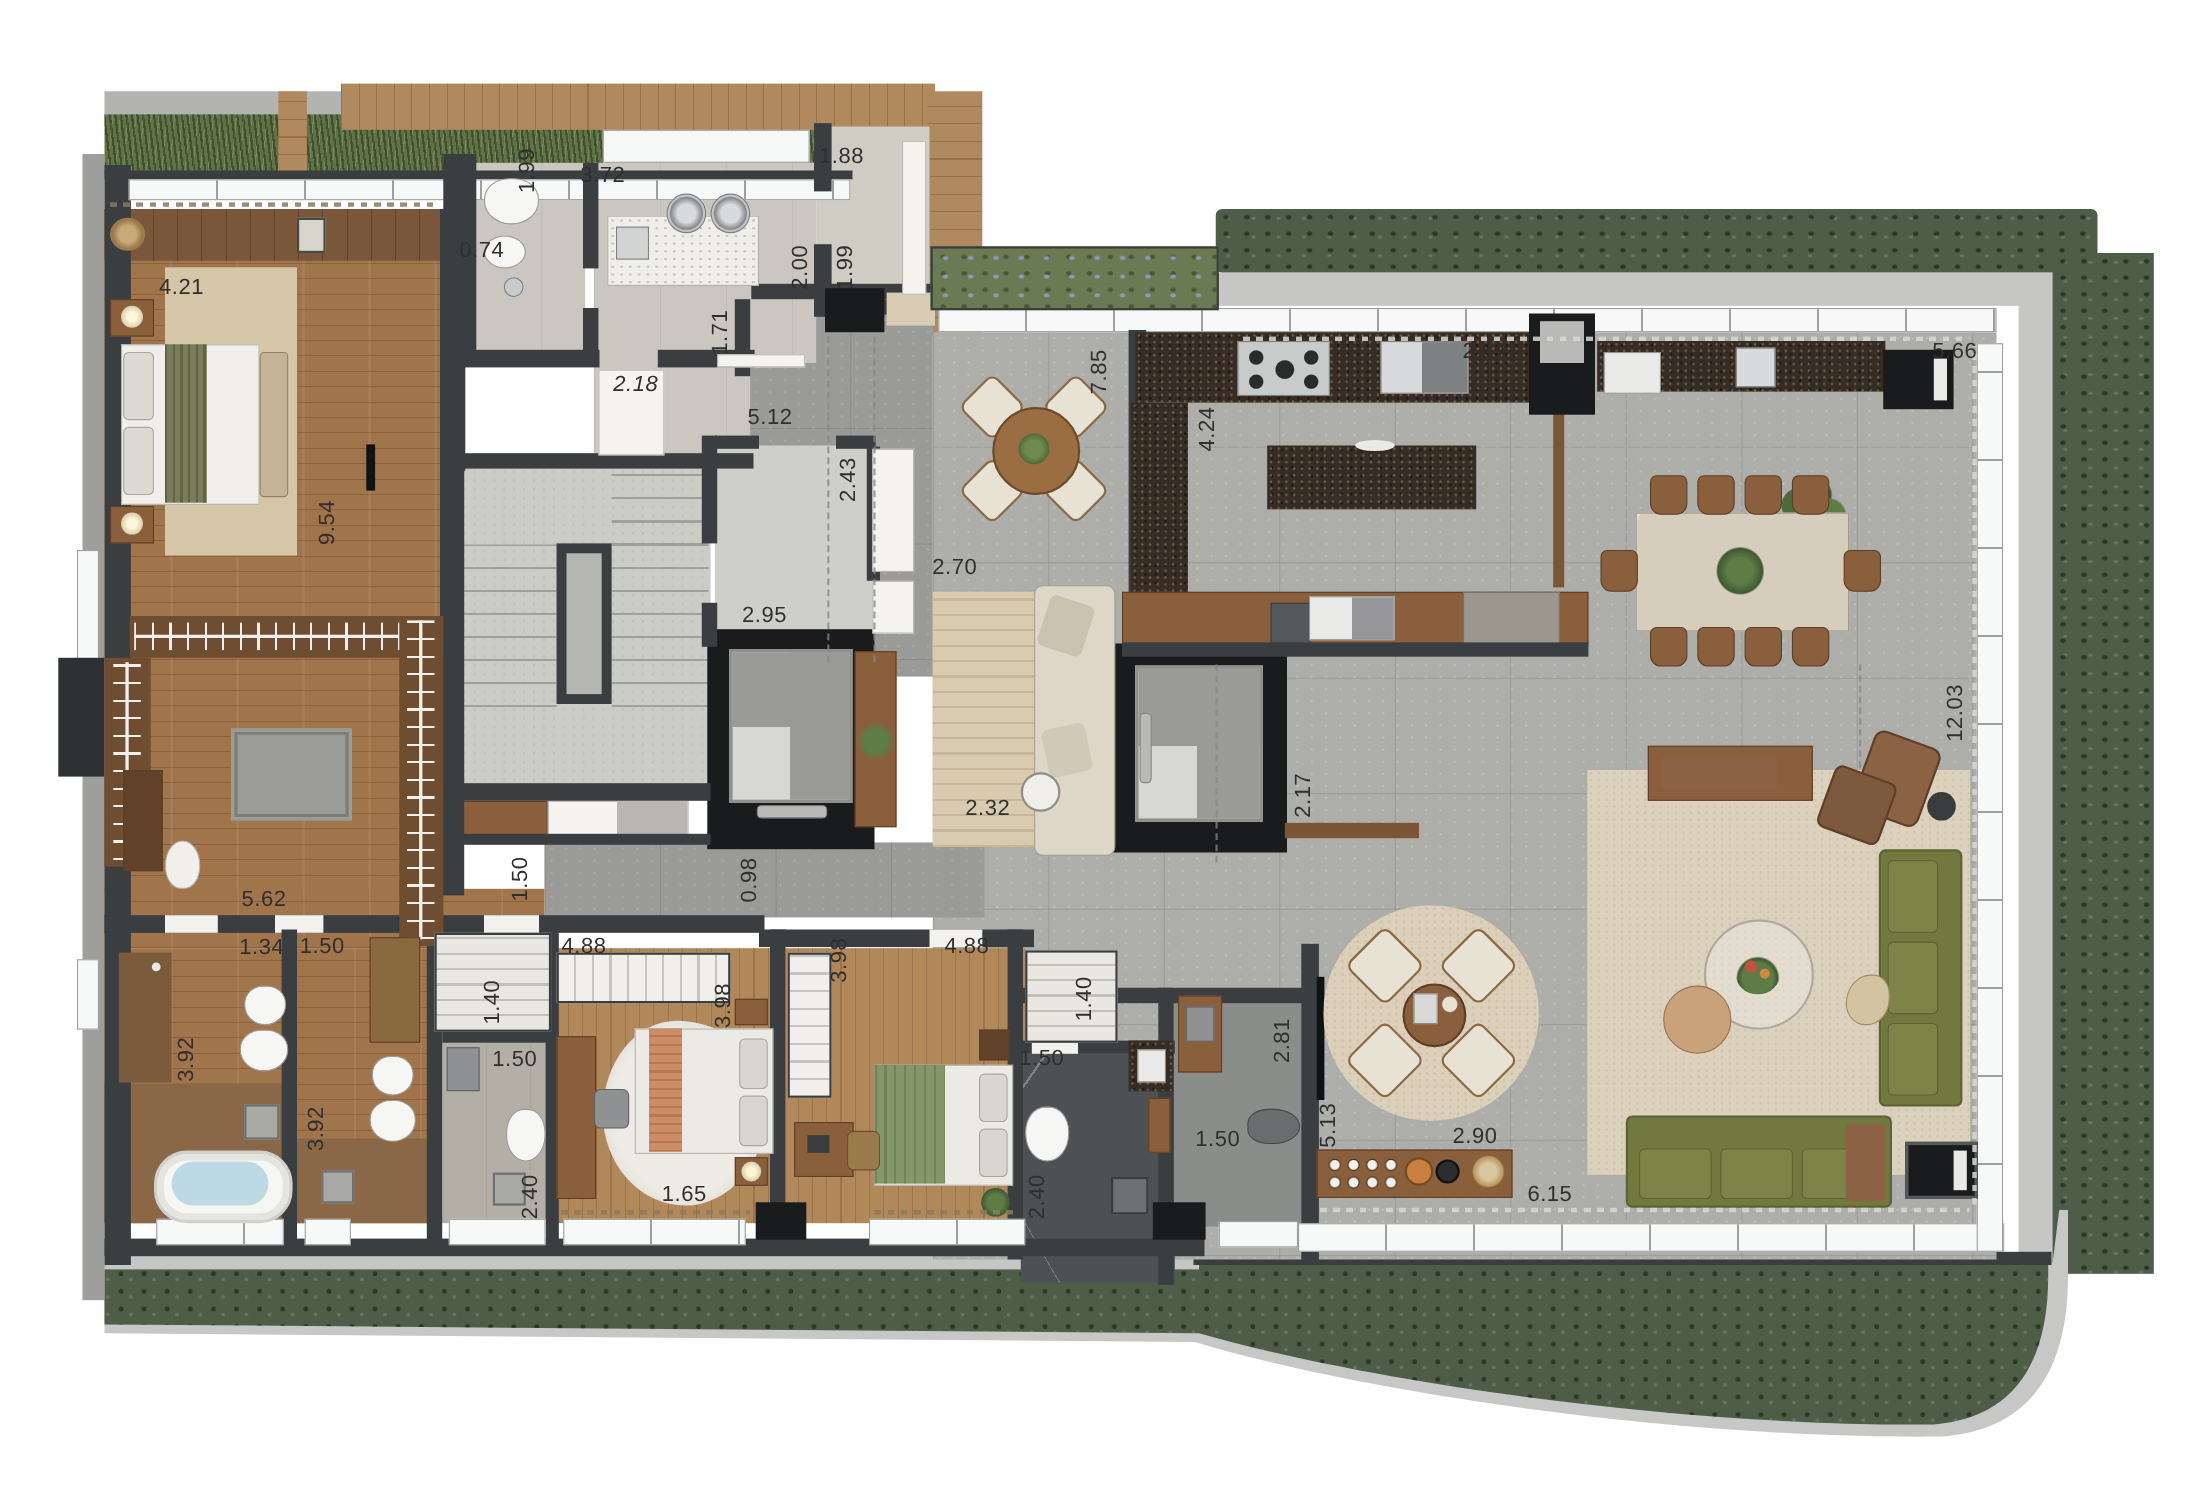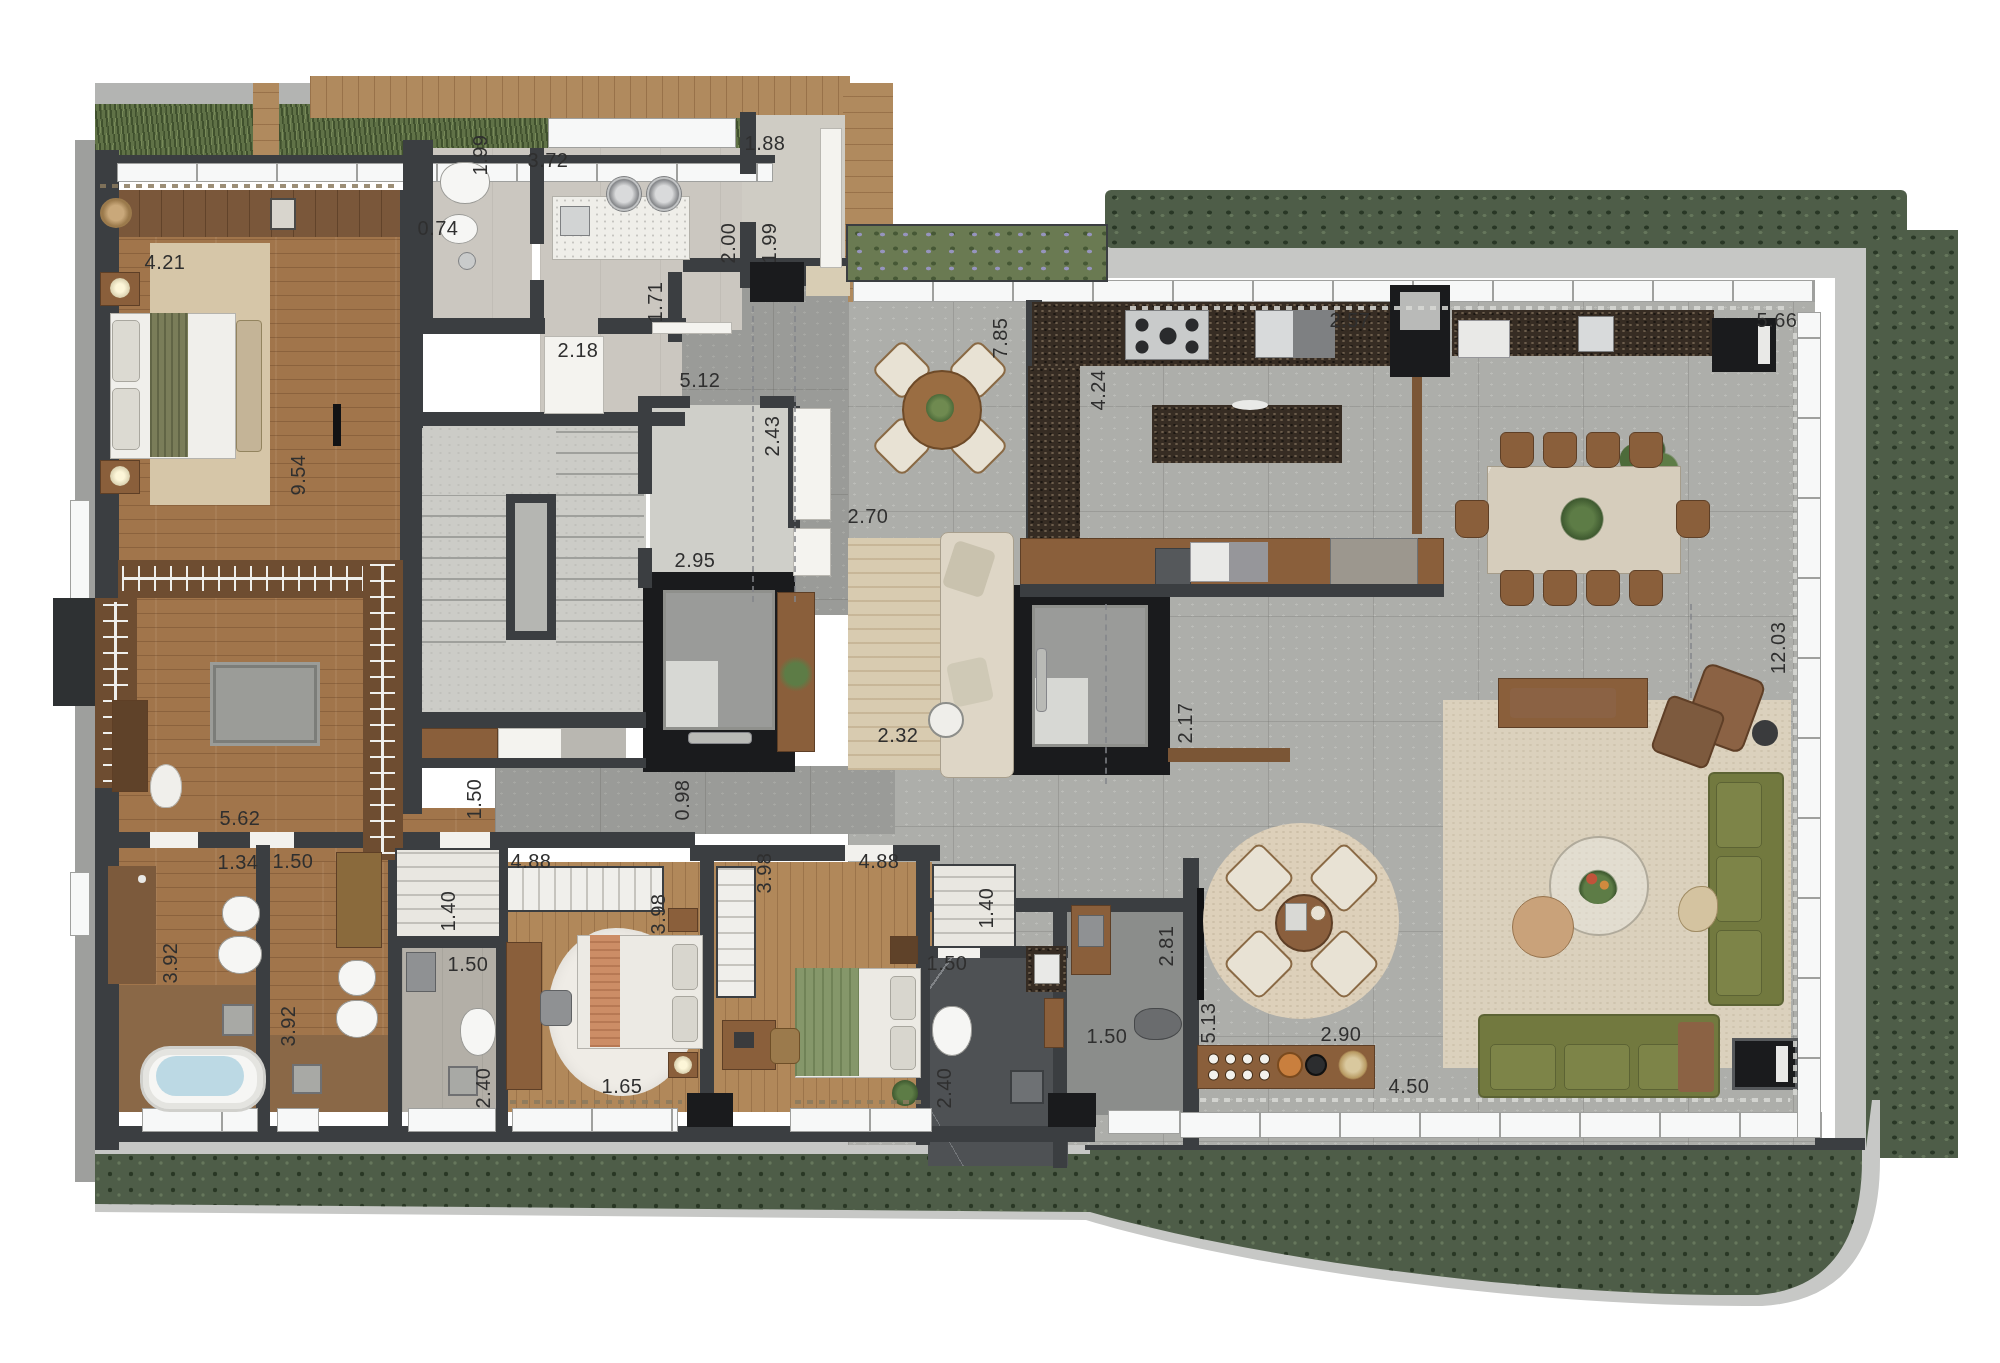--- a/index.html
+++ b/index.html
@@ -402,21 +402,21 @@
   <div id="labels">
       <span class="lbl" style="left: 165px; top: 262px;">4.21</span>
       <span class="lbl lblv" style="left: 298px; top: 475px;">9.54</span>
       <span class="lbl lblv" style="left: 480px; top: 155px;">1.99</span>
       <span class="lbl" style="left: 548px; top: 160px;">3.72</span>
       <span class="lbl" style="left: 438px; top: 228px;">0.74</span>
       <span class="lbl" style="left: 765px; top: 143px;">1.88</span>
       <span class="lbl lblv" style="left: 728px; top: 243px;">2.00</span>
       <span class="lbl lblv" style="left: 769px; top: 243px;">1.99</span>
       <span class="lbl lblv" style="left: 655px; top: 302px;">1.71</span>
-      <span class="lbl" style="left: 578px; top: 350px;">2.18</span>
+      <span class="lbl" style="left: 578px; top: 350px; font-style: italic;">2.18</span>
       <span class="lbl" style="left: 700px; top: 380px;">5.12</span>
       <span class="lbl lblv" style="left: 772px; top: 436px;">2.43</span>
       <span class="lbl" style="left: 695px; top: 560px;">2.95</span>
       <span class="lbl" style="left: 868px; top: 516px;">2.70</span>
       <span class="lbl lblv" style="left: 1000px; top: 338px;">7.85</span>
       <span class="lbl lblv" style="left: 1098px; top: 390px;">4.24</span>
       <span class="lbl" style="left: 1350px; top: 320px;">2.57</span>
       <span class="lbl" style="left: 1777px; top: 320px;">5.66</span>
       <span class="lbl" style="left: 898px; top: 735px;">2.32</span>
       <span class="lbl lblv" style="left: 1185px; top: 723px;">2.17</span>
@@ -436,16 +436,16 @@
       <span class="lbl" style="left: 622px; top: 1086px;">1.65</span>
       <span class="lbl lblv" style="left: 764px; top: 873px;">3.98</span>
       <span class="lbl" style="left: 879px; top: 861px;">4.88</span>
       <span class="lbl lblv" style="left: 986px; top: 908px;">1.40</span>
       <span class="lbl" style="left: 947px; top: 963px;">1.50</span>
       <span class="lbl lblv" style="left: 944px; top: 1088px;">2.40</span>
       <span class="lbl" style="left: 1107px; top: 1036px;">1.50</span>
       <span class="lbl lblv" style="left: 1166px; top: 946px;">2.81</span>
       <span class="lbl lblv" style="left: 1208px; top: 1023px;">5.13</span>
       <span class="lbl" style="left: 1341px; top: 1034px;">2.90</span>
-      <span class="lbl" style="left: 1409px; top: 1086px;">4.50</span>
+      <span class="lbl" style="left: 1409px; top: 1086px;">6.15</span>
     </div>
 
 </div>
 
 </body></html>

